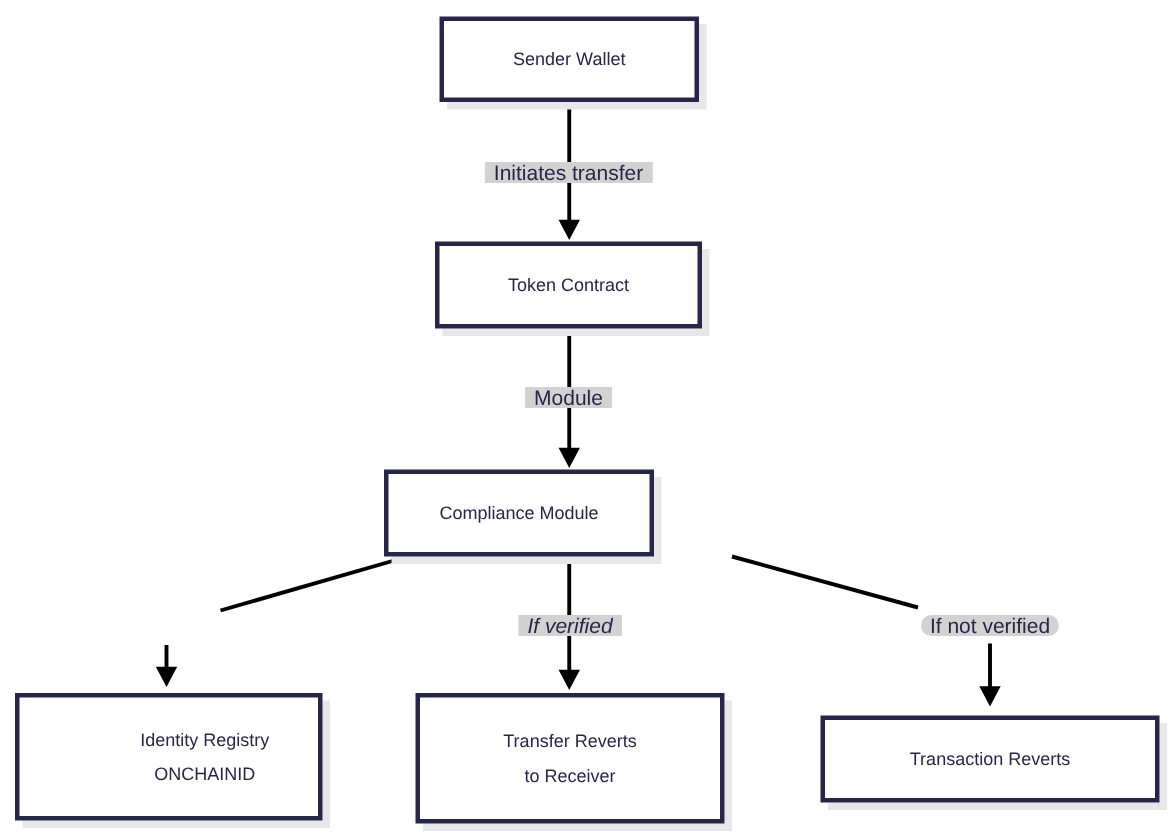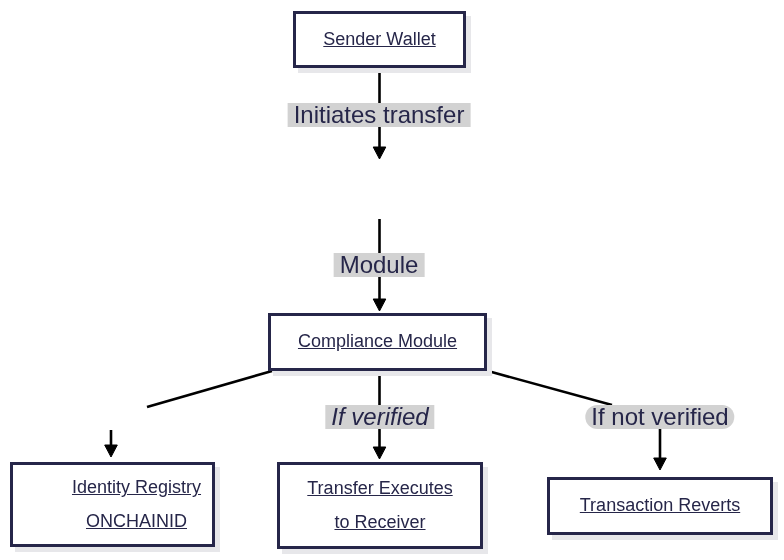--- a/index.html
+++ b/index.html
@@ -23,34 +23,34 @@
   .edges-layer line{stroke:var(--edge-line);stroke-width:2.6;}
   .edges-layer polygon{fill:var(--edge-line);stroke:var(--edge-line);}
   .node{
     position:absolute;z-index:3;
     display:flex;align-items:center;justify-content:center;
     text-align:center;white-space:pre-line;
     background:var(--node-fill);
     border:3px solid var(--node-border);
     box-shadow:5px 5px 0 0 var(--node-shadow);
     color:var(--node-text);
-    font-size:18px;line-height:1.85;text-decoration:underline;
+    font-size:12px;line-height:1.85;
   }
   .node.sender      {left:293px;top:11px; width:173px;height:57px;}
   .node.token       {left:290px;top:161px;width:178px;height:58px;}
-  .node.compliance  {left:268px;top:313px;width:219px;height:58px;}
+  .node.compliance  {left:256px;top:313px;width:180px;height:58px;}
   .node.identity    {left:10px; top:462px;width:205px;height:85px;padding-left:48px;}
   .node.transfer    {left:277px;top:462px;width:206px;height:87px;}
   .node.reverts     {left:547px;top:477px;width:226px;height:58px;}
   .elabel{
     position:absolute;z-index:2;
     transform:translate(-50%,-50%);
     background:var(--edge-label-bg);
     color:var(--edge-label-text);
-    font-size:24px;line-height:1;
+    font-size:14px;line-height:1;
     padding:0 6px;white-space:nowrap;
   }
   .l-initiates   {left:379px;top:115px;}
   .l-calls       {left:379px;top:265px;}
   .l-queries     {left:111px;top:418px;}
   .l-ifverified  {left:380px;top:417px;font-style:italic;}
   .l-ifnot       {left:660px;top:417px;border-radius:12px;}
 </style>
 </head>
 <body>
@@ -76,24 +76,25 @@
       <polygon points="373.2,447 385.8,447 379.5,459"></polygon>
     </g>
     <g>
       <line x1="488" y1="371" x2="612" y2="405"></line>
       <line x1="660" y1="429" x2="660" y2="459"></line>
       <polygon points="653.7,458 666.3,458 660,470"></polygon>
     </g>
   </svg>
 
   <div class="node sender">Sender Wallet</div>
+  <div class="node token">Token Contract</div>
   <div class="node compliance">Compliance Module</div>
   <div class="node identity">Identity Registry
 ONCHAINID</div>
-  <div class="node transfer">Transfer Executes
+  <div class="node transfer">Transfer Reverts
 to Receiver</div>
   <div class="node reverts">Transaction Reverts</div>
 
   <div class="elabel l-initiates">Initiates transfer</div>
   <div class="elabel l-calls">Module</div>
   <div class="elabel l-ifverified">If verified</div>
   <div class="elabel l-ifnot">If not verified</div>
 
 </div>
 

